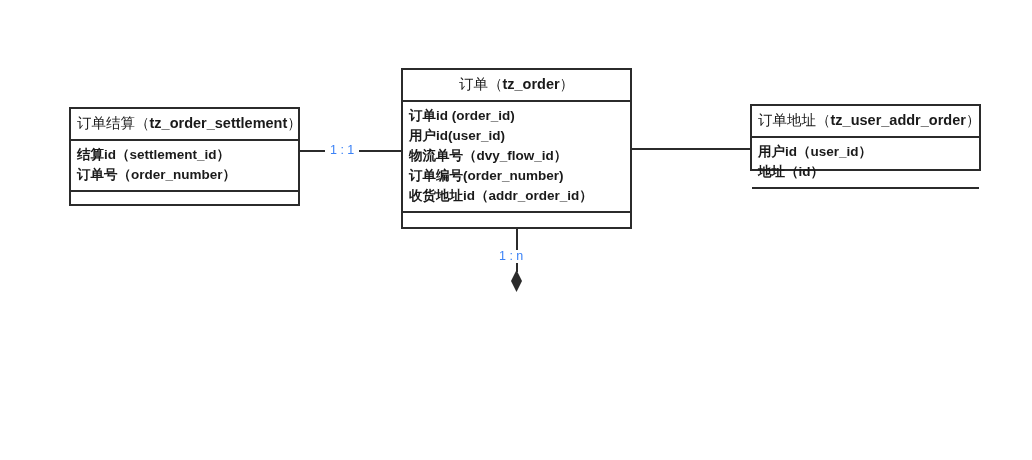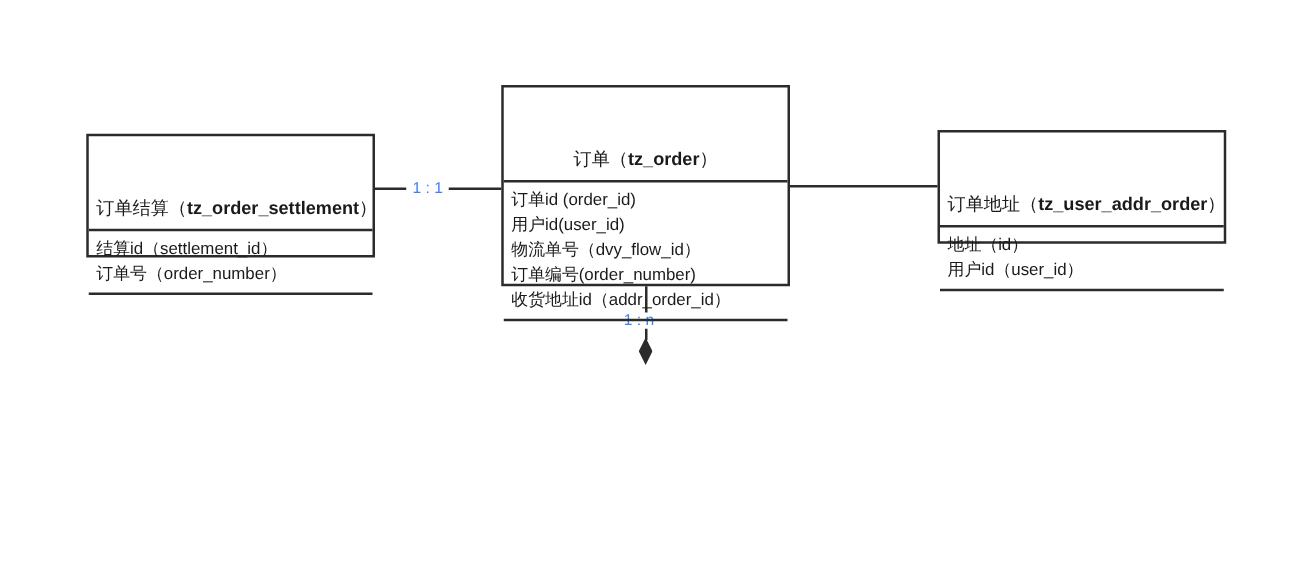--- a/index.html
+++ b/index.html
@@ -34,35 +34,35 @@
   }
   .entity-title {
     box-sizing: border-box;
     border-bottom: 2px solid #2b2b2b;
     text-align: center;
     font-size: 14.5px;
     line-height: 1.2;
     padding: 6px 6px 7px 6px;
     white-space: nowrap;
     color: #1a1a1a;
-    margin-top: 44px;
   }
   .entity-title .tbl {
     font-weight: bold;
   }
   .entity-attrs {
     box-sizing: border-box;
     border-bottom: 2px solid #2b2b2b;
     padding: 4px 0 5px 6px;
     font-size: 13.5px;
     line-height: 1.47;
     color: #1a1a1a;
   }
   .entity-attrs .attr {
     white-space: nowrap;
+    font-weight: bold;
   }
   .entity-foot {
     flex: 1 1 auto;
     min-height: 20px;
   }
 
   
   .edge-h {
     position: absolute;
     height: 0;
@@ -135,25 +135,25 @@
     <div class="entity-attrs">
       <div class="attr">订单id (order_id)</div>
       <div class="attr">用户id(user_id)</div>
       <div class="attr">物流单号（dvy_flow_id）</div>
       <div class="attr">订单编号(order_number)</div>
       <div class="attr">收货地址id（addr_order_id）</div>
     </div>
     <div class="entity-foot"></div>
   </div>
 
-  <div class="entity" style="left:750px; top:104px; width:231px; height:91px;">
+  <div class="entity" style="left:750px; top:104px; width:231px; height:67px;">
     <div class="entity-title">
       <span>订单地址</span><span>（</span><span class="tbl">tz_user_addr_order</span><span>）</span>
     </div>
     <div class="entity-attrs">
+      <div class="attr">用户id（user_id）</div>
       <div class="attr">地址（id）</div>
-      <div class="attr">用户id（user_id）</div>
     </div>
     <div class="entity-foot"></div>
   </div>
 
 
 </div>
 
 </body></html>

